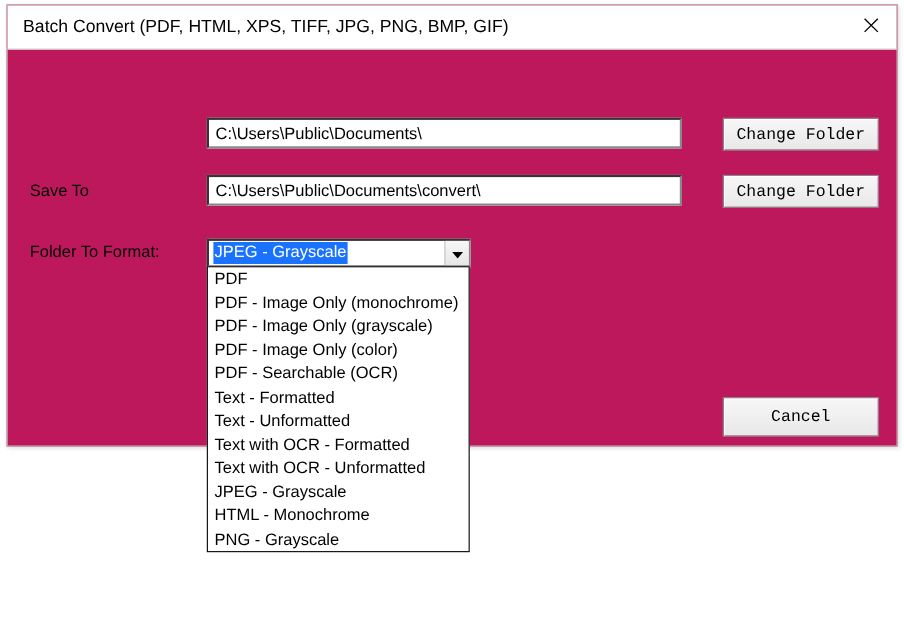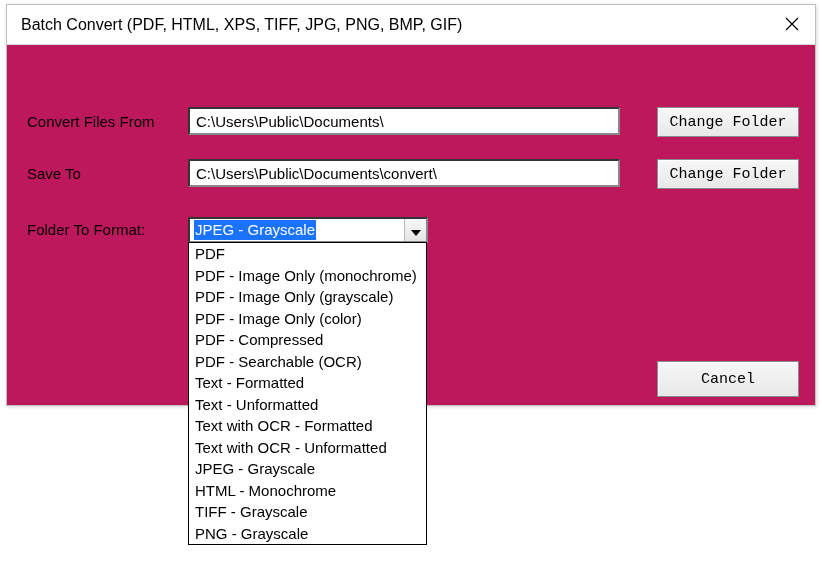--- a/index.html
+++ b/index.html
@@ -152,21 +152,20 @@
       <span>
         <svg viewBox="0 0 14 14">
             <path d="M1 1 L13 13 M13 1 L1 13" stroke="#000" stroke-width="1.2" fill="none"></path>
           </svg>
       </span>
     </div>
   </div>
 
   <div class="client">
 
-    <div class="label" style="left:20px; top:68px;">Convert Files From</div>
     <input class="textfield" style="left: 181px; top: 62px; width: 432px;" type="text" value="C:\Users\Public\Documents\">
     <div class="button" style="left:650px; top:62px; width:142px;">Change Folder</div>
 
     <div class="label" style="left:20px; top:120px;">Save To</div>
     <input class="textfield" style="left: 181px; top: 114px; width: 432px;" type="text" value="C:\Users\Public\Documents\convert\">
     <div class="button" style="left:650px; top:114px; width:142px;">Change Folder</div>
 
     <div class="label" style="left:20px; top:176px;">Folder To Format:</div>
     <div class="combo" style="left:181px; top:172px;">
       <div class="combo-selected">
@@ -184,23 +183,21 @@
     <div class="button" style="left:650px; top:316px; width:142px; height:36px;">Cancel</div>
 
   </div>
 </div>
 
 <div class="dropdown" id="dropdown" style="left:188px; top:242px;">
     <div class="dropdown-item">PDF</div>
     <div class="dropdown-item">PDF - Image Only (monochrome)</div>
     <div class="dropdown-item">PDF - Image Only (grayscale)</div>
     <div class="dropdown-item">PDF - Image Only (color)</div>
-    <div class="dropdown-item">PDF - Compressed</div>
     <div class="dropdown-item">PDF - Searchable (OCR)</div>
     <div class="dropdown-item">Text - Formatted</div>
     <div class="dropdown-item">Text - Unformatted</div>
     <div class="dropdown-item">Text with OCR - Formatted</div>
     <div class="dropdown-item">Text with OCR - Unformatted</div>
     <div class="dropdown-item">JPEG - Grayscale</div>
     <div class="dropdown-item">HTML - Monochrome</div>
-    <div class="dropdown-item">TIFF - Grayscale</div>
     <div class="dropdown-item">PNG - Grayscale</div>
   </div>
 
 </body></html>

